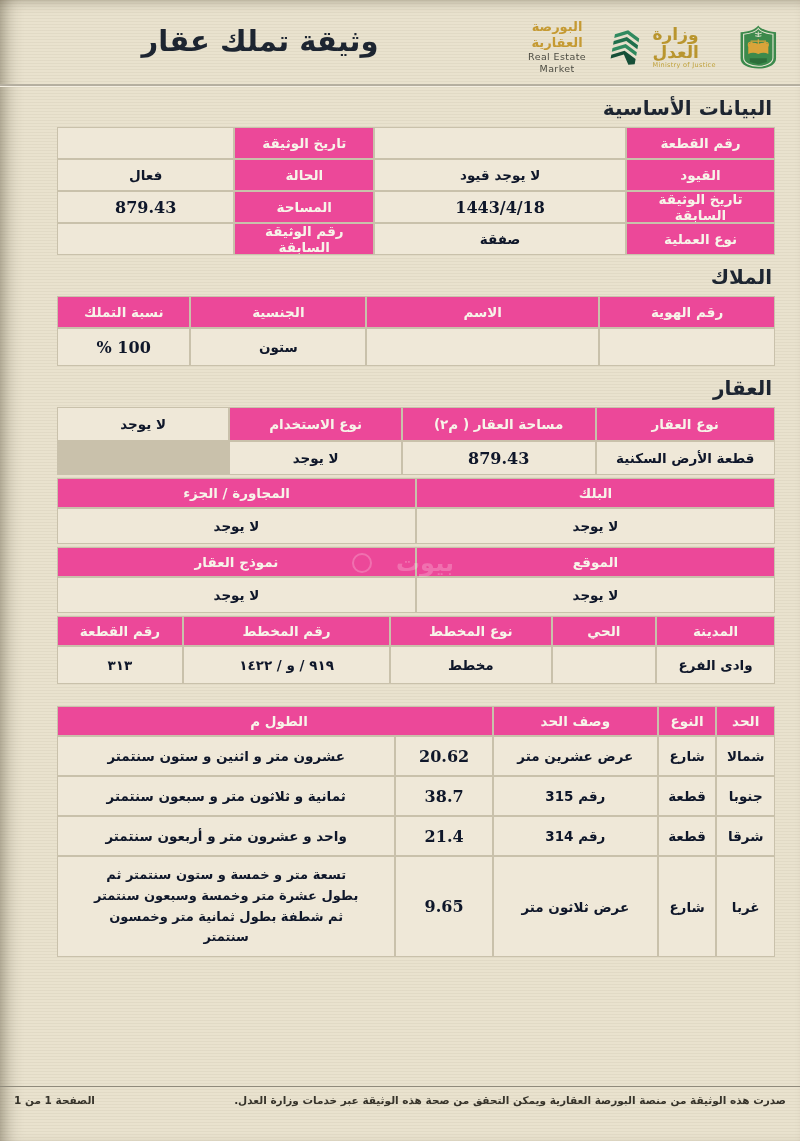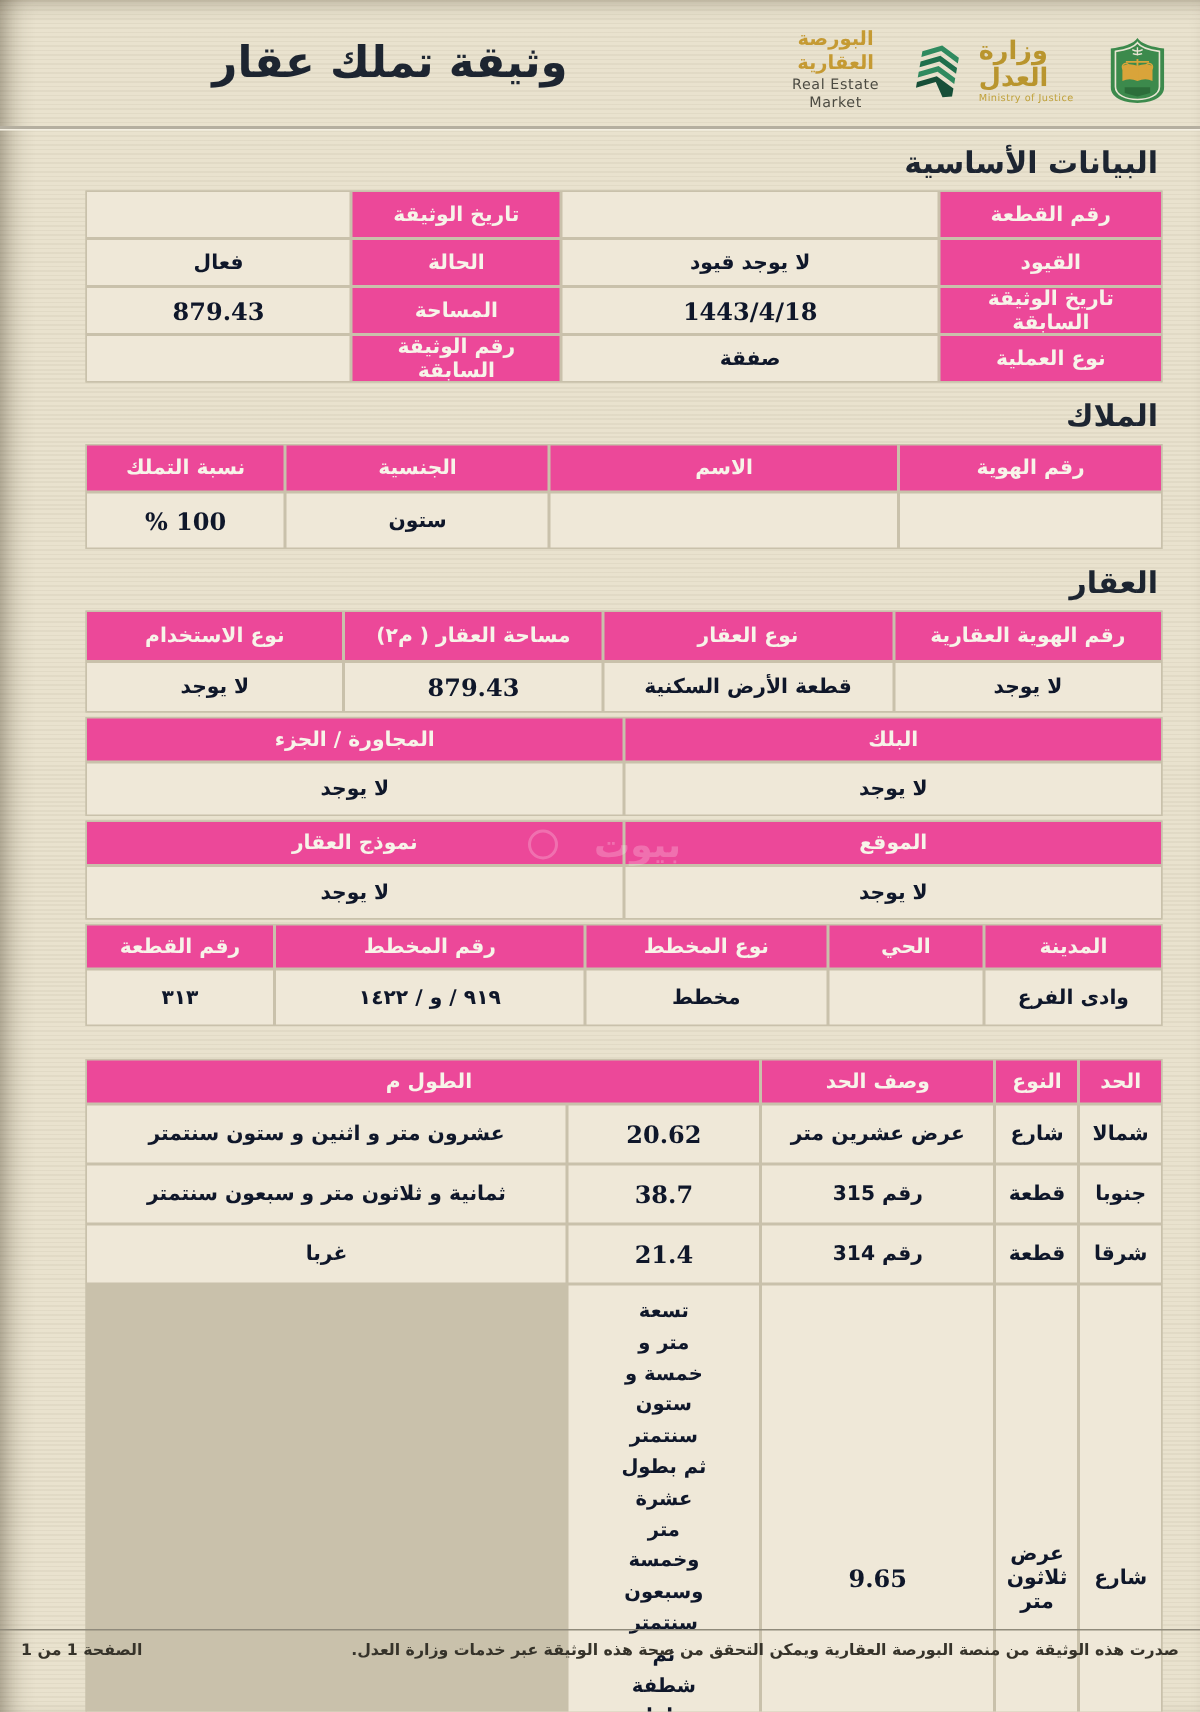--- a/index.html
+++ b/index.html
@@ -151,21 +151,20 @@
       <div class="g">الجنسية</div>
       <div class="g">نسبة التملك</div>
       <div class="v"></div>
       <div class="v"></div>
       <div class="v">ستون</div>
       <div class="v num">% 100</div>
     </div>
 
     <h2>العقار</h2>
     <div class="tbl propA-grid">
-      <div class="g">رقم الهوية العقارية</div>
       <div class="g">نوع العقار</div>
       <div class="g">مساحة العقار ( م٢)</div>
       <div class="g">نوع الاستخدام</div>
       <div class="v">لا يوجد</div>
       <div class="v">قطعة الأرض السكنية</div>
       <div class="v num">879.43</div>
       <div class="v">لا يوجد</div>
     </div>
 
     <div class="tbl propB-grid">
@@ -210,20 +209,21 @@
       <div class="v">جنوبا</div>
       <div class="v">قطعة</div>
       <div class="v">رقم 315</div>
       <div class="v num">38.7</div>
       <div class="v">ثمانية و ثلاثون متر و سبعون سنتمتر</div>
 
       <div class="v">شرقا</div>
       <div class="v">قطعة</div>
       <div class="v">رقم 314</div>
       <div class="v num">21.4</div>
+      <div class="v">واحد و عشرون متر و أربعون سنتمتر</div>
 
       <div class="v">غربا</div>
       <div class="v">شارع</div>
       <div class="v">عرض ثلاثون متر</div>
       <div class="v num">9.65</div>
       <div class="v wrap-cell">تسعة متر و خمسة و ستون سنتمتر ثم بطول عشرة متر وخمسة وسبعون سنتمتر ثم شطفة بطول ثمانية متر وخمسون سنتمتر</div>
     </div>
 
   </div>
 

